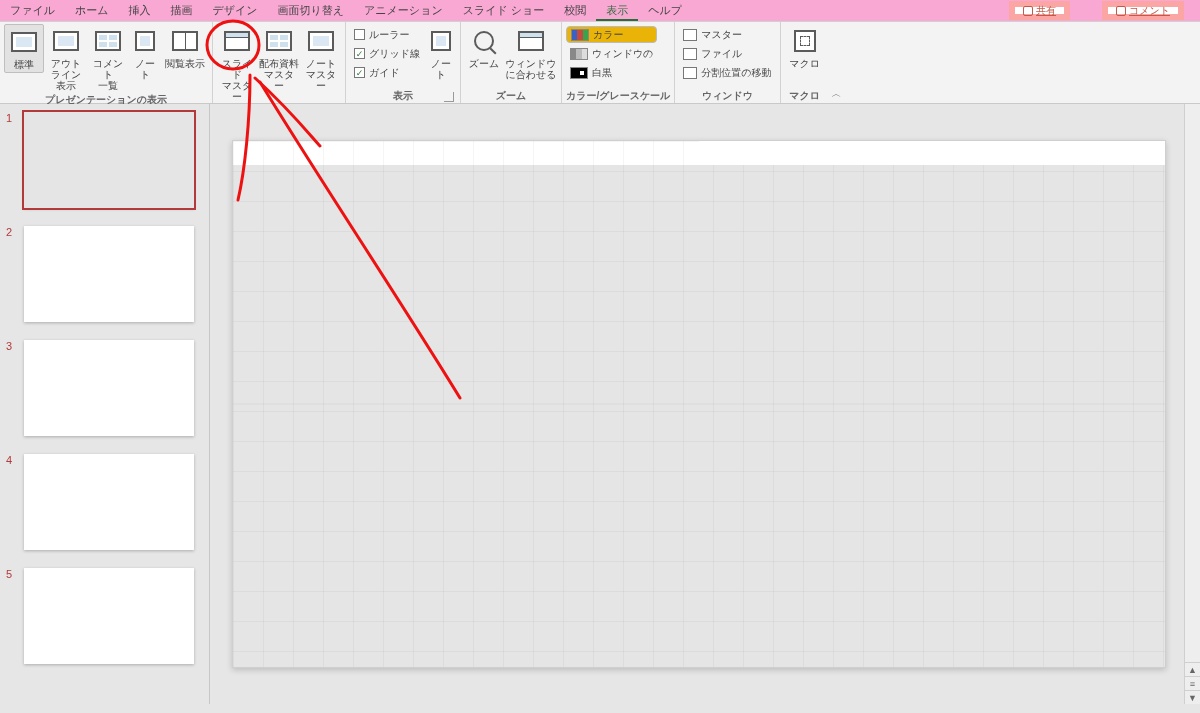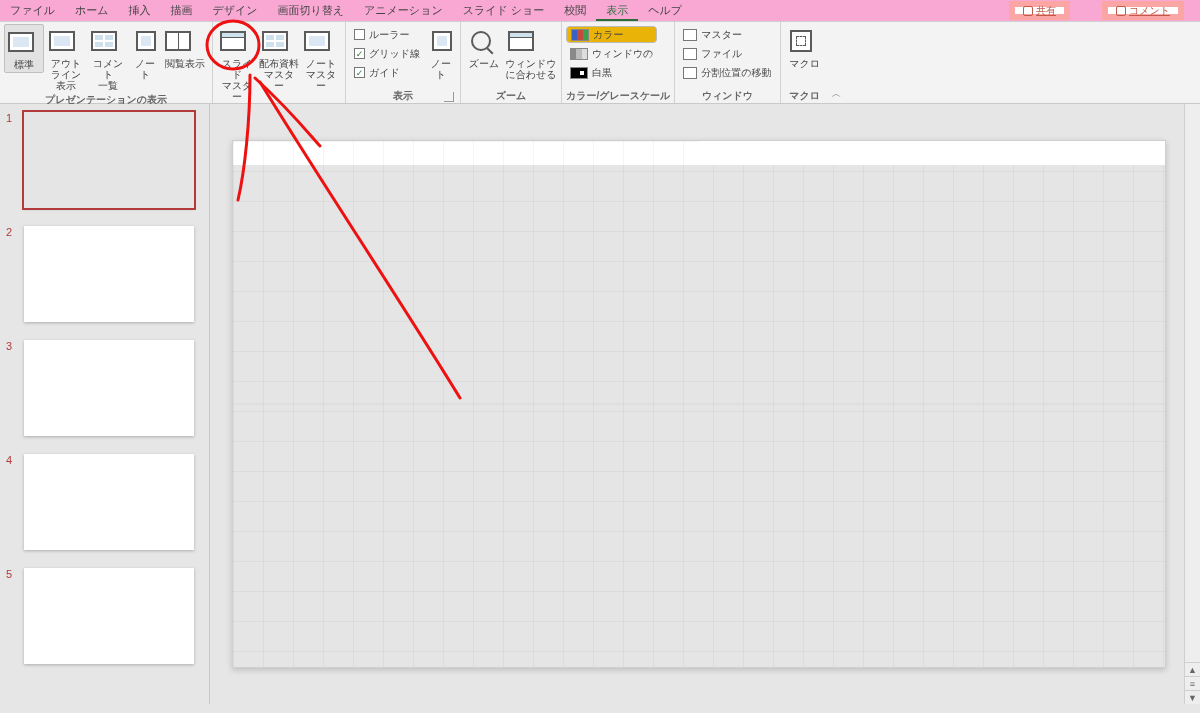--- a/index.html
+++ b/index.html
@@ -57,20 +57,21 @@
   .group-label { height: 14px; font-size: 10px; color: #666; text-align: center; padding-bottom: 1px; position: relative; font-weight: bold; }
   .group-label .launcher {
     position: absolute; right: 2px; bottom: 1px; width: 10px; height:10px;
     border:1px solid #999; border-left:none; border-top:none;
   }
 
   .big-btn {
     width: 40px;
     display: flex;
     flex-direction: column;
+    align-items: center;
     justify-content: flex-start;
     padding: 2px 0;
     cursor: default;
   }
   .big-btn .icon-box {
     width: 32px; height: 30px;
     display:flex; align-items:center; justify-content:center;
     margin-bottom: 2px;
   }
   .big-btn .lbl { font-size: 10px; color: #444; text-align: center; line-height: 1.1; white-space: pre-line; }

